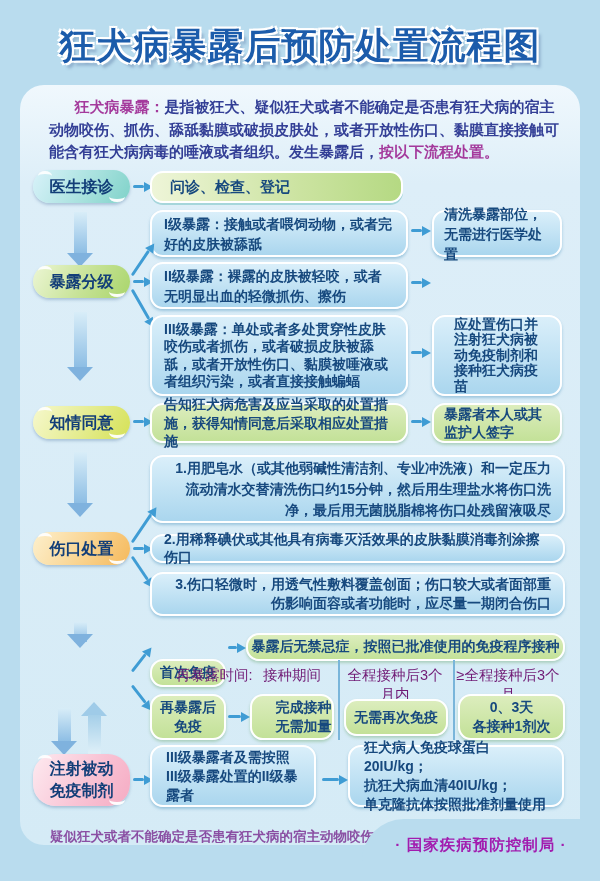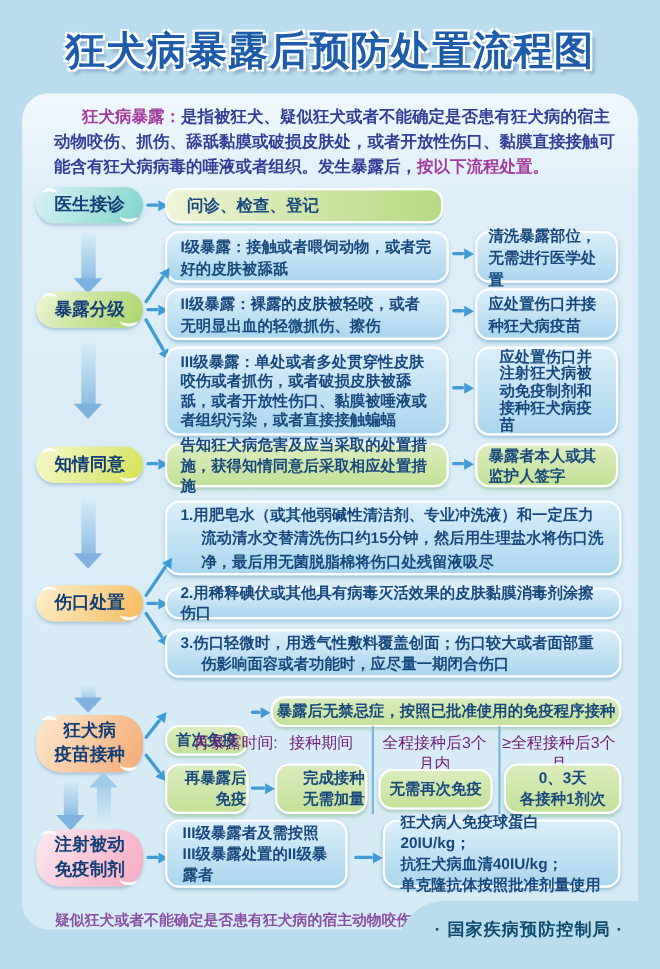--- a/index.html
+++ b/index.html
@@ -26,35 +26,35 @@
   .ov-orange{background:linear-gradient(120deg,#fdf0cd 0%,#f9d38f 55%,#f5b95c 100%);}
   .ov-peach{background:linear-gradient(120deg,#fdeacf 0%,#f8c69a 55%,#f3a874 100%);}
   .ov-pink{background:linear-gradient(120deg,#fdeaf0 0%,#f9c4d5 55%,#f5abc3 100%);}
   .bx{position:absolute;border:2px solid #fff;border-radius:13px;display:flex;align-items:center;
       color:#17497e;font-weight:600;font-size:14px;box-sizing:border-box;}
   .blue{background:linear-gradient(180deg,#daeffa 0%,#aad6ee 100%);box-shadow:0 2px 3px rgba(105,165,200,.55);}
   .green{background:linear-gradient(180deg,#dcedbd 0%,#c3e198 100%);box-shadow:0 2px 3px rgba(120,175,125,.45);}
   .hgrad{background:linear-gradient(90deg,#eef5d8 0%,#cbe3a0 60%,#b5d983 100%);box-shadow:0 2px 0 rgba(120,195,195,.55);}
   .center{justify-content:center;text-align:center;}
   .bx .inner{width:100%;}
-  .hang{display:block;padding-left:1.35em;text-indent:-1.35em;}
+  .hang{display:block;padding-left:1.35em;text-indent:-1.35em;text-align:right;}
   .arr{position:absolute;height:3px;background:#3f9cd4;transform-origin:left center;border-radius:2px;}
   .arr::after{content:"";position:absolute;right:-9px;top:50%;transform:translateY(-50%);
       border-left:9px solid #3f9cd4;border-top:5px solid transparent;border-bottom:5px solid transparent;}
   .vshaft{position:absolute;width:13px;background:linear-gradient(180deg,#d8edf8,#8cbde4);}
   .vshaft.up{background:linear-gradient(0deg,#e2f2f9,#a5cfe9);}
   .vhead{position:absolute;width:0;height:0;border-left:13px solid transparent;border-right:13px solid transparent;
       border-top:14px solid #7fb2de;}
   .vhead.up{border-top:none;border-bottom:14px solid #9fcbe8;}
   .vline{position:absolute;width:2px;background:#79b5da;}
   .hdr{position:absolute;font-size:14.5px;font-weight:400;color:#701a75;text-align:center;}
   .note{position:absolute;left:50px;top:828px;font-size:13.5px;font-weight:700;color:#8a4fa3;}
   .notch{position:absolute;left:362px;top:819px;width:238px;height:62px;background:#b9dcee;
       border-top-left-radius:42px;display:flex;justify-content:center;align-items:flex-start;padding-top:16px;box-sizing:border-box;}
-  .credit{font-size:15.5px;font-weight:700;color:#0c4a6e;letter-spacing:1px;}
+  .credit{font-size:15.5px;font-weight:700;color:#a21caf;letter-spacing:1px;}
 </style>
 </head>
 <body>
 
 <div class="page">
   <div class="panel"></div>
 
   <div class="title">狂犬病暴露后预防处置流程图</div>
 
   <p class="intro"><span class="mag">狂犬病暴露：</span><span>是指被狂犬、疑似狂犬或者不能确定是否患有狂犬病的宿主动物咬伤、抓伤、舔舐黏膜或破损皮肤处，或者开放性伤口、黏膜直接接触可能含有狂犬病病毒的唾液或者组织。发生暴露后，</span><span class="mag">按以下流程处置。</span></p>
@@ -82,23 +82,20 @@
       <span>暴露分级</span>
     </div>
   <div class="arr" style="left:132px;top:274px;width:30px;transform:rotate(-56deg);"></div>
   <div class="arr" style="left:133px;top:280px;width:11px;"></div>
   <div class="arr" style="left:132px;top:288px;width:34px;transform:rotate(60deg);"></div>
 
   <div class="bx blue" style="left:150px;top:262px;width:258px;height:47px;padding:4px 12px;line-height:20px;">
     <div class="inner"><b>II级暴露：</b><span>裸露的皮肤被轻咬，或者无明显出血的轻微抓伤、擦伤</span></div>
   </div>
   <div class="arr" style="left:411px;top:281px;width:11px;"></div>
-  <div class="bx blue" style="left:432px;top:262px;width:130px;height:47px;padding:4px 10px;line-height:20px;">
-      <div class="inner">应处置伤口并接种狂犬病疫苗</div>
-    </div>
 
   <div class="vshaft" style="left:74px;top:312px;height:56px;"></div>
   <div class="vhead" style="left:67px;top:367px;"></div>
 
   <div class="bx blue" style="left:150px;top:315px;width:258px;height:81px;padding:4px 12px;line-height:17.5px;">
     <div class="inner"><b>III级暴露：</b><span>单处或者多处贯穿性皮肤咬伤或者抓伤，或者破损皮肤被舔舐，或者开放性伤口、黏膜被唾液或者组织污染，或者直接接触蝙蝠</span></div>
   </div>
   <div class="arr" style="left:411px;top:351px;width:11px;"></div>
   <div class="bx blue" style="left:432px;top:315px;width:130px;height:81px;padding:4px 20px;line-height:15.5px;">
       <div class="inner">应处置伤口并注射狂犬病被动免疫制剂和接种狂犬病疫苗</div>
@@ -140,35 +137,31 @@
   <div class="vhead" style="left:67px;top:634px;"></div>
 
   <div class="bx green center" style="left:150px;top:633px;width:76px;height:28px;font-weight:700;margin-top:26px;">
       <div class="inner">首次免疫</div>
     </div>
   <div class="arr" style="left:228px;top:646px;width:9px;"></div>
   <div class="bx green center" style="left:246px;top:633px;width:319px;height:28px;">
       <div class="inner">暴露后无禁忌症，按照已批准使用的免疫程序接种</div>
     </div>
 
-  <div class="oval ov-peach" style="left:33px;top:650px;width:97px;height:52px;border-radius:22px;">
-    <span>狂犬病</span>
-    <span>疫苗接种</span>
-  </div>
   <div class="arr" style="left:132px;top:670px;width:22px;transform:rotate(-52deg);"></div>
   <div class="arr" style="left:132px;top:684px;width:22px;transform:rotate(52deg);"></div>
 
   <div class="hdr" style="left:176px;top:666px;width:80px;text-align:left;">再暴露时间:</div>
   <div class="hdr" style="left:250px;top:666px;width:84px;">接种期间</div>
   <div class="hdr" style="left:342px;top:666px;width:106px;">全程接种后3个月内</div>
   <div class="hdr" style="left:452px;top:666px;width:112px;">≥全程接种后3个月</div>
   <div class="vline" style="left:338px;top:660px;height:80px;"></div>
   <div class="vline" style="left:453px;top:660px;height:80px;"></div>
 
-  <div class="bx green center" style="left:150px;top:694px;width:76px;height:46px;line-height:19px;font-weight:700;text-align:right;">
+  <div class="bx green center" style="left:150px;top:694px;width:76px;height:46px;line-height:19px;font-weight:700;">
     <div class="inner">
         <span style="display:block">再暴露后</span>
         <span style="display:block">免疫</span>
       </div>
   </div>
   <div class="arr" style="left:228px;top:715px;width:13px;"></div>
   <div class="bx green center" style="left:250px;top:694px;width:84px;height:46px;line-height:19px;padding-left:23px;">
     <div class="inner">
         <span style="display:block">完成接种</span>
         <span style="display:block">无需加量</span>

